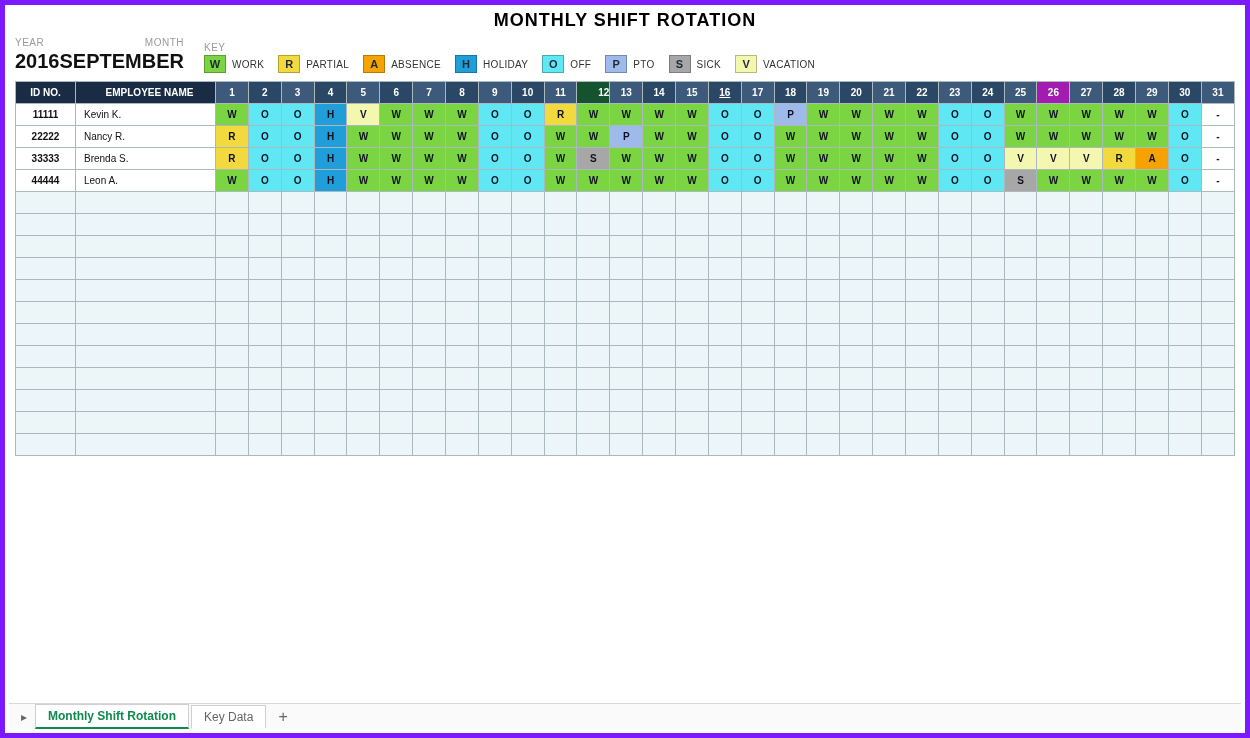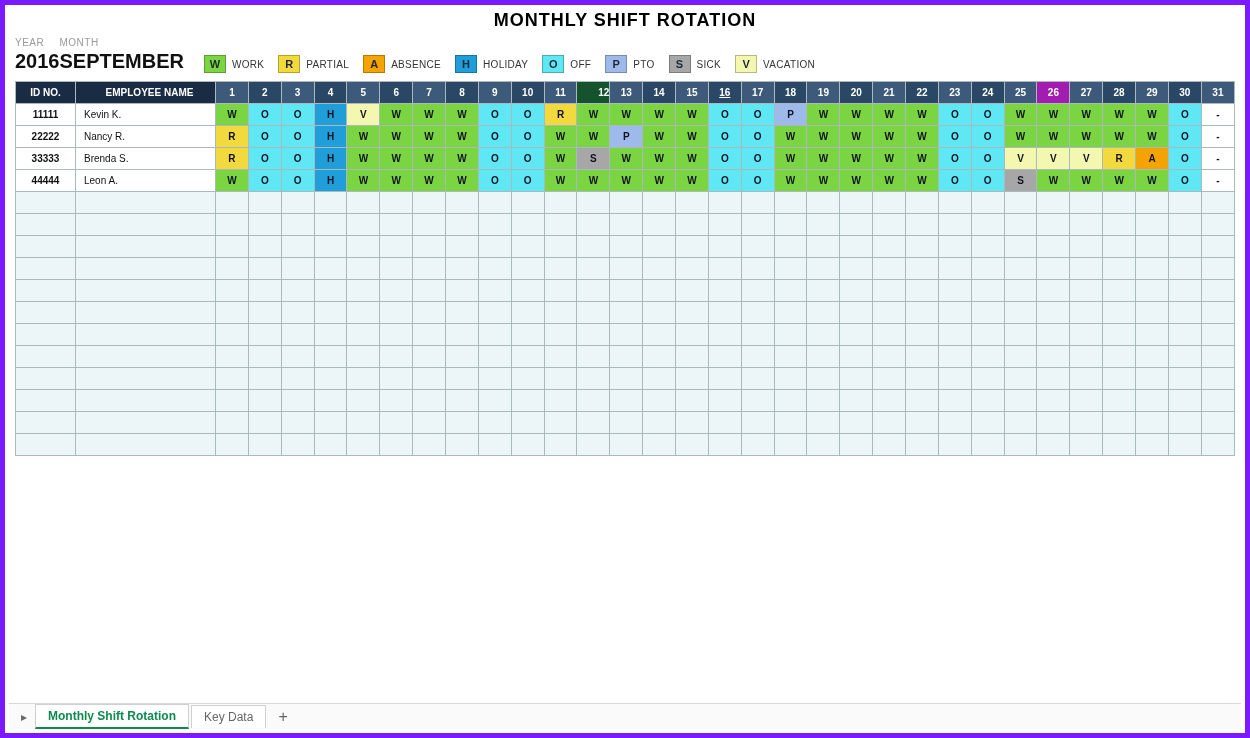--- a/index.html
+++ b/index.html
@@ -102,25 +102,26 @@
 <body>
 
 <div class="page">
   <div class="title">MONTHLY SHIFT ROTATION</div>
 
   <div class="meta">
     <div class="group">
       <div class="lbl">YEAR</div>
       <div class="val">2016</div>
     </div>
-    <div class="group" style="margin-right:20px;">
+    <div class="group" style="margin-right:20px;align-items:flex-end;">
       <div class="lbl">MONTH</div>
       <div class="val">SEPTEMBER</div>
     </div>
     <div class="group" style="flex:1;">
+      <div class="lbl">KEY</div>
       <div class="legend" id="legend">
           <div class="item">
             <span class="chip c-W">W</span>
             <span class="lab">WORK</span>
           </div>
           <div class="item">
             <span class="chip c-R">R</span>
             <span class="lab">PARTIAL</span>
           </div>
           <div class="item">

